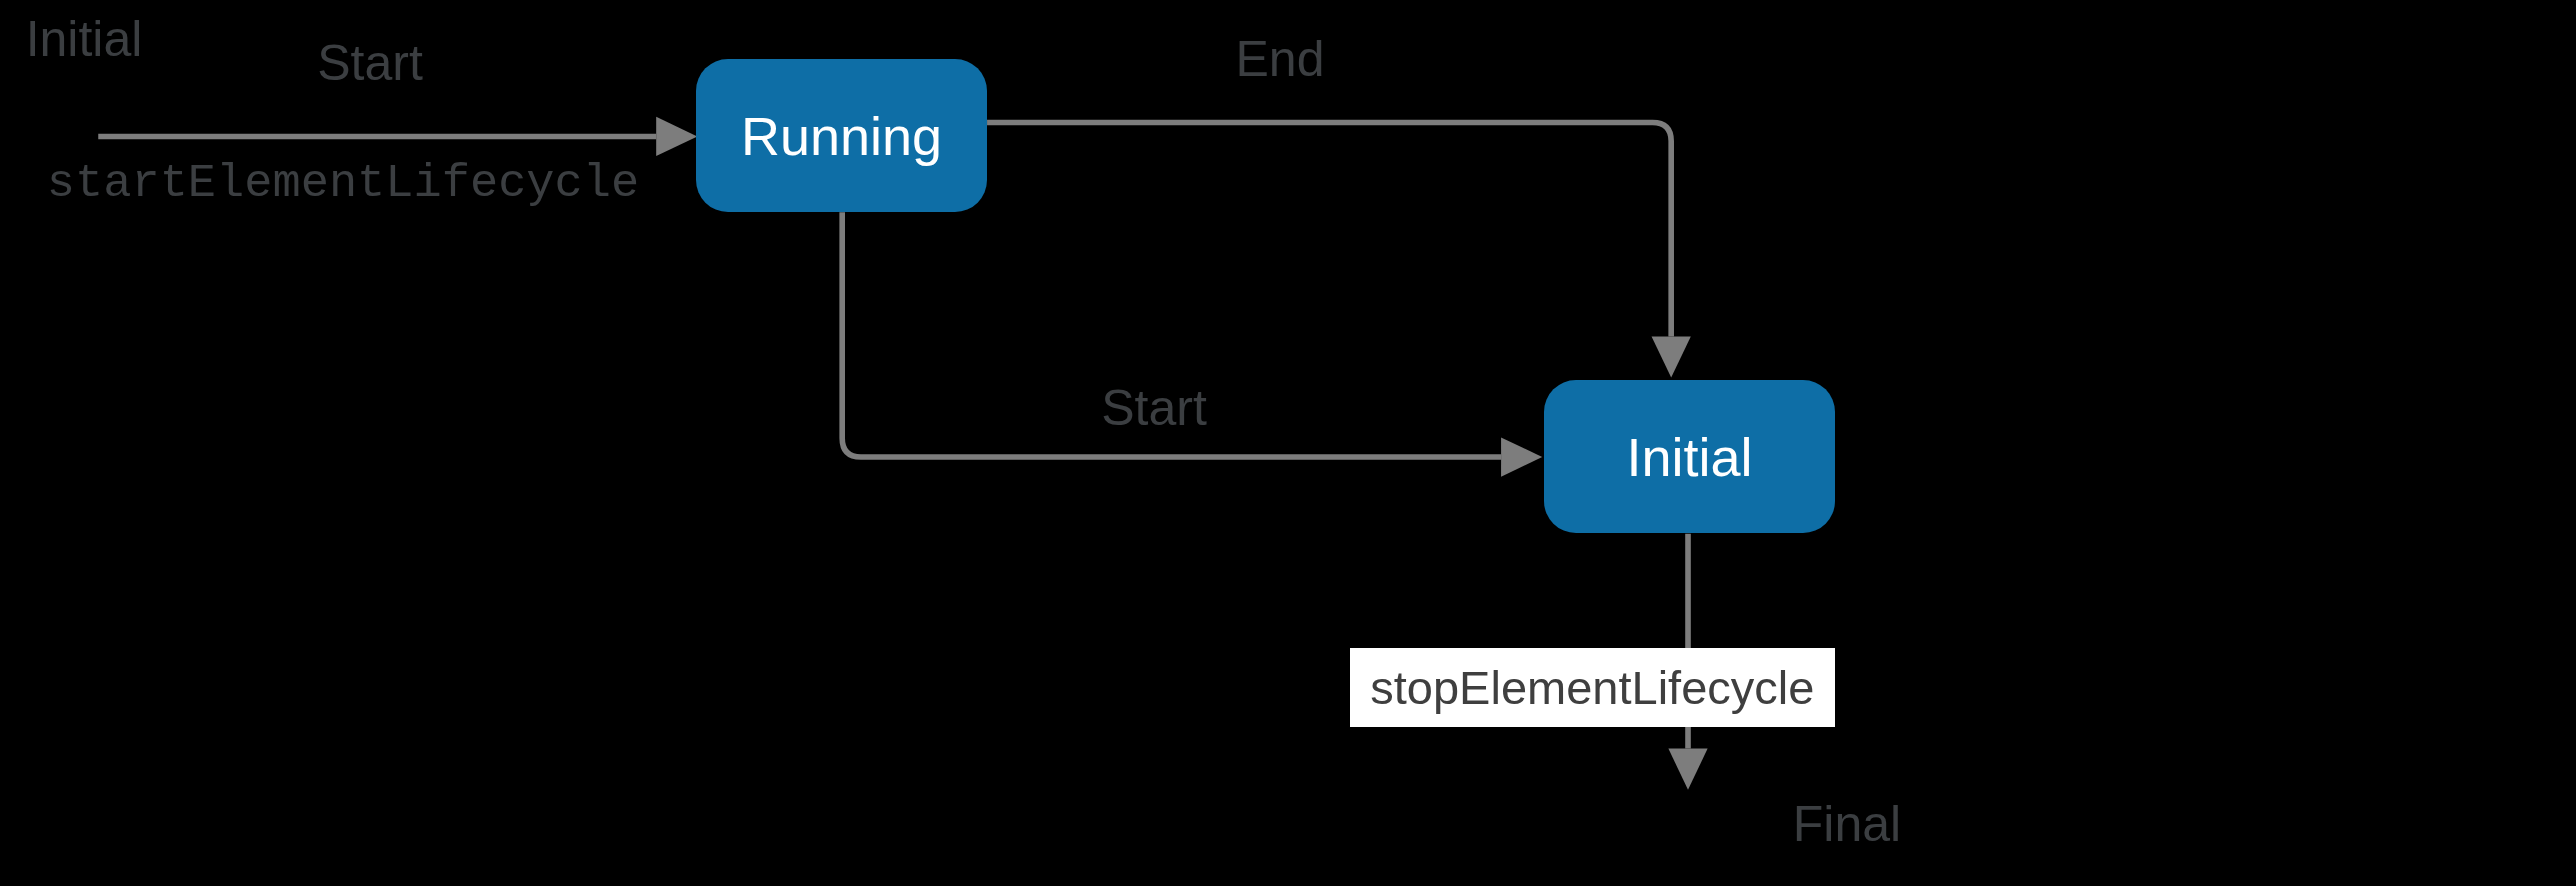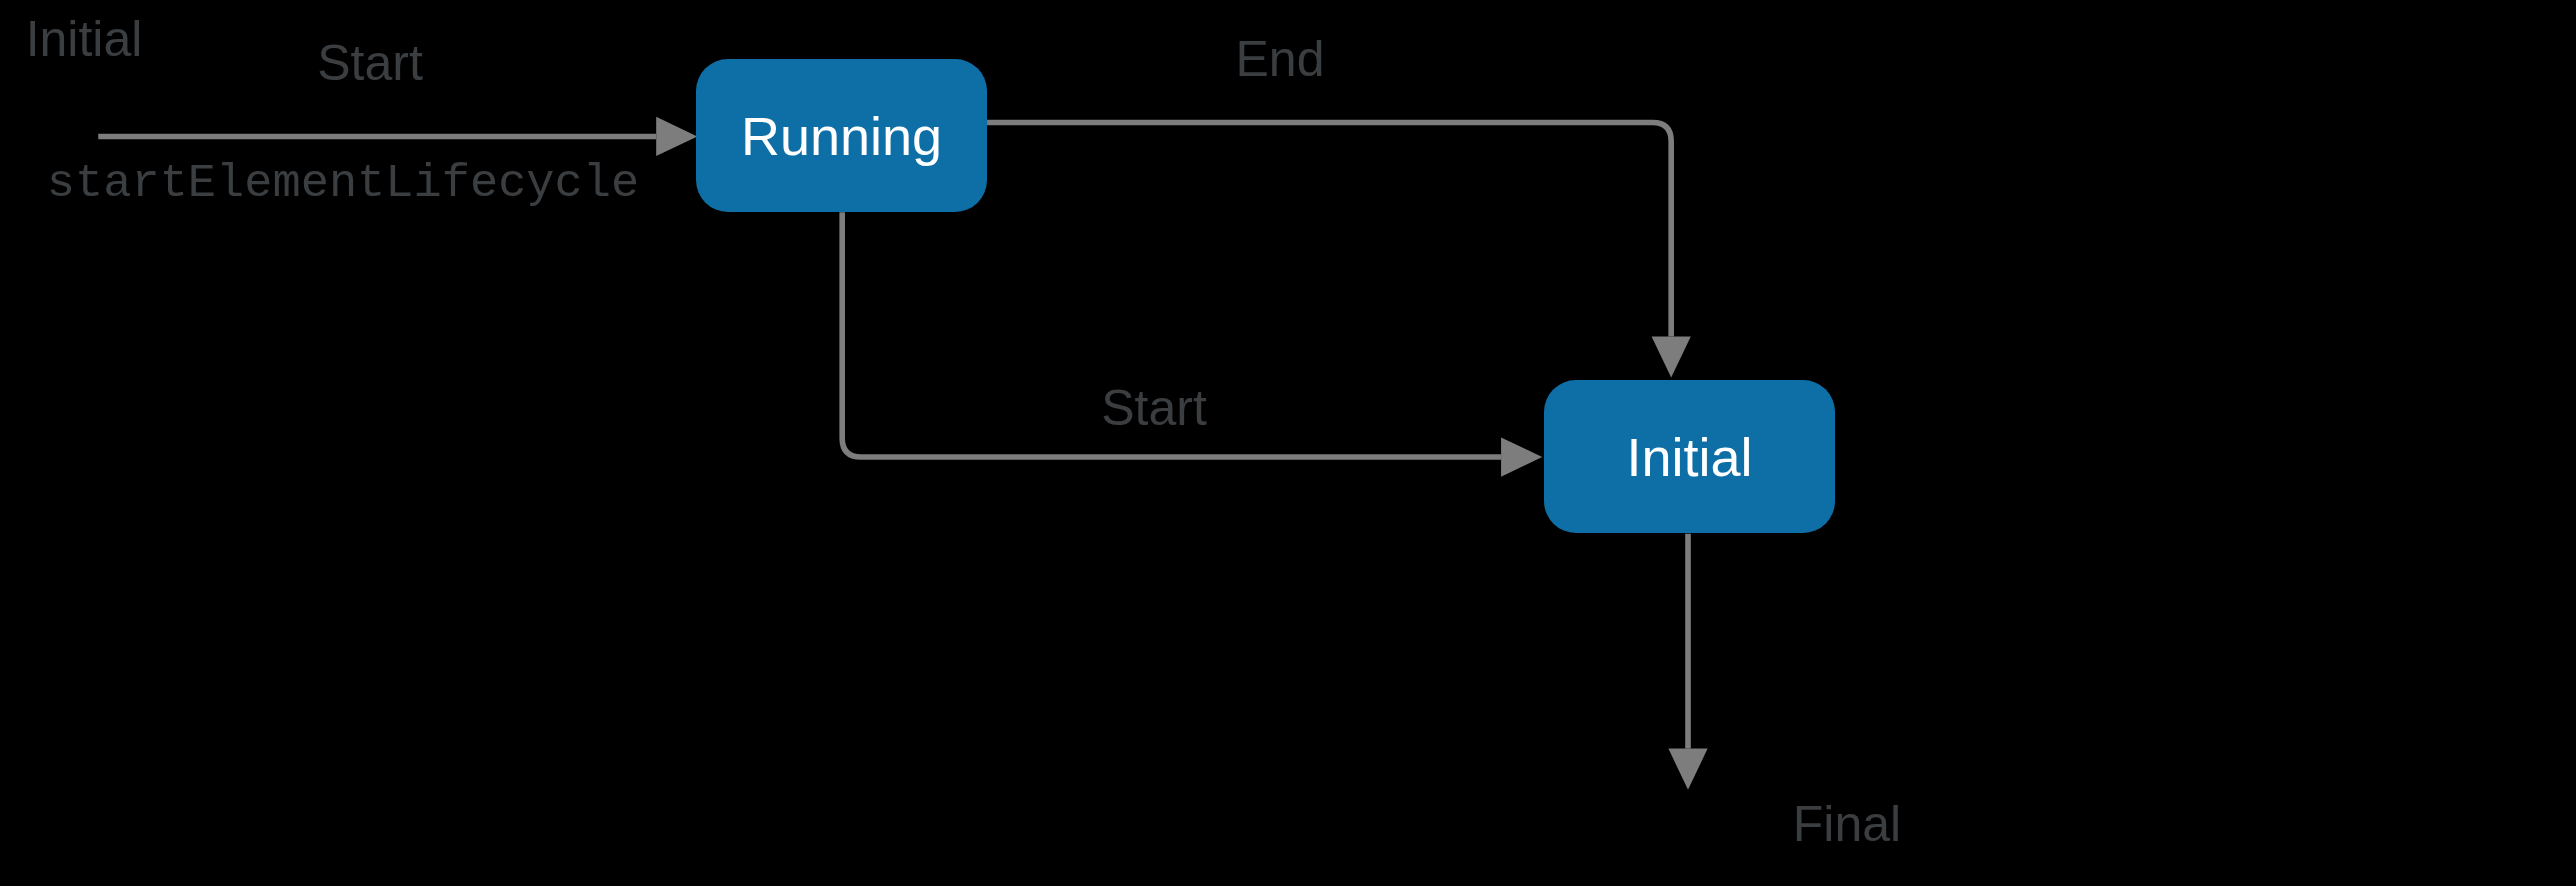--- a/index.html
+++ b/index.html
@@ -99,15 +99,18 @@
   </div>
 
   <div class="node" style="left: 696px; top: 59px; background-color: rgb(14, 110, 166);">
     <span>Running</span>
   </div>
 
   <div class="node" style="left: 1544px; top: 380px; background-color: rgb(14, 110, 166);">
     <span>Initial</span>
   </div>
 
+  <div class="trigger-box" style="background-color: rgb(255, 255, 255);">
+    <span>stopElementLifecycle</span>
+  </div>
 
 </div>
 
 
 </body></html>

